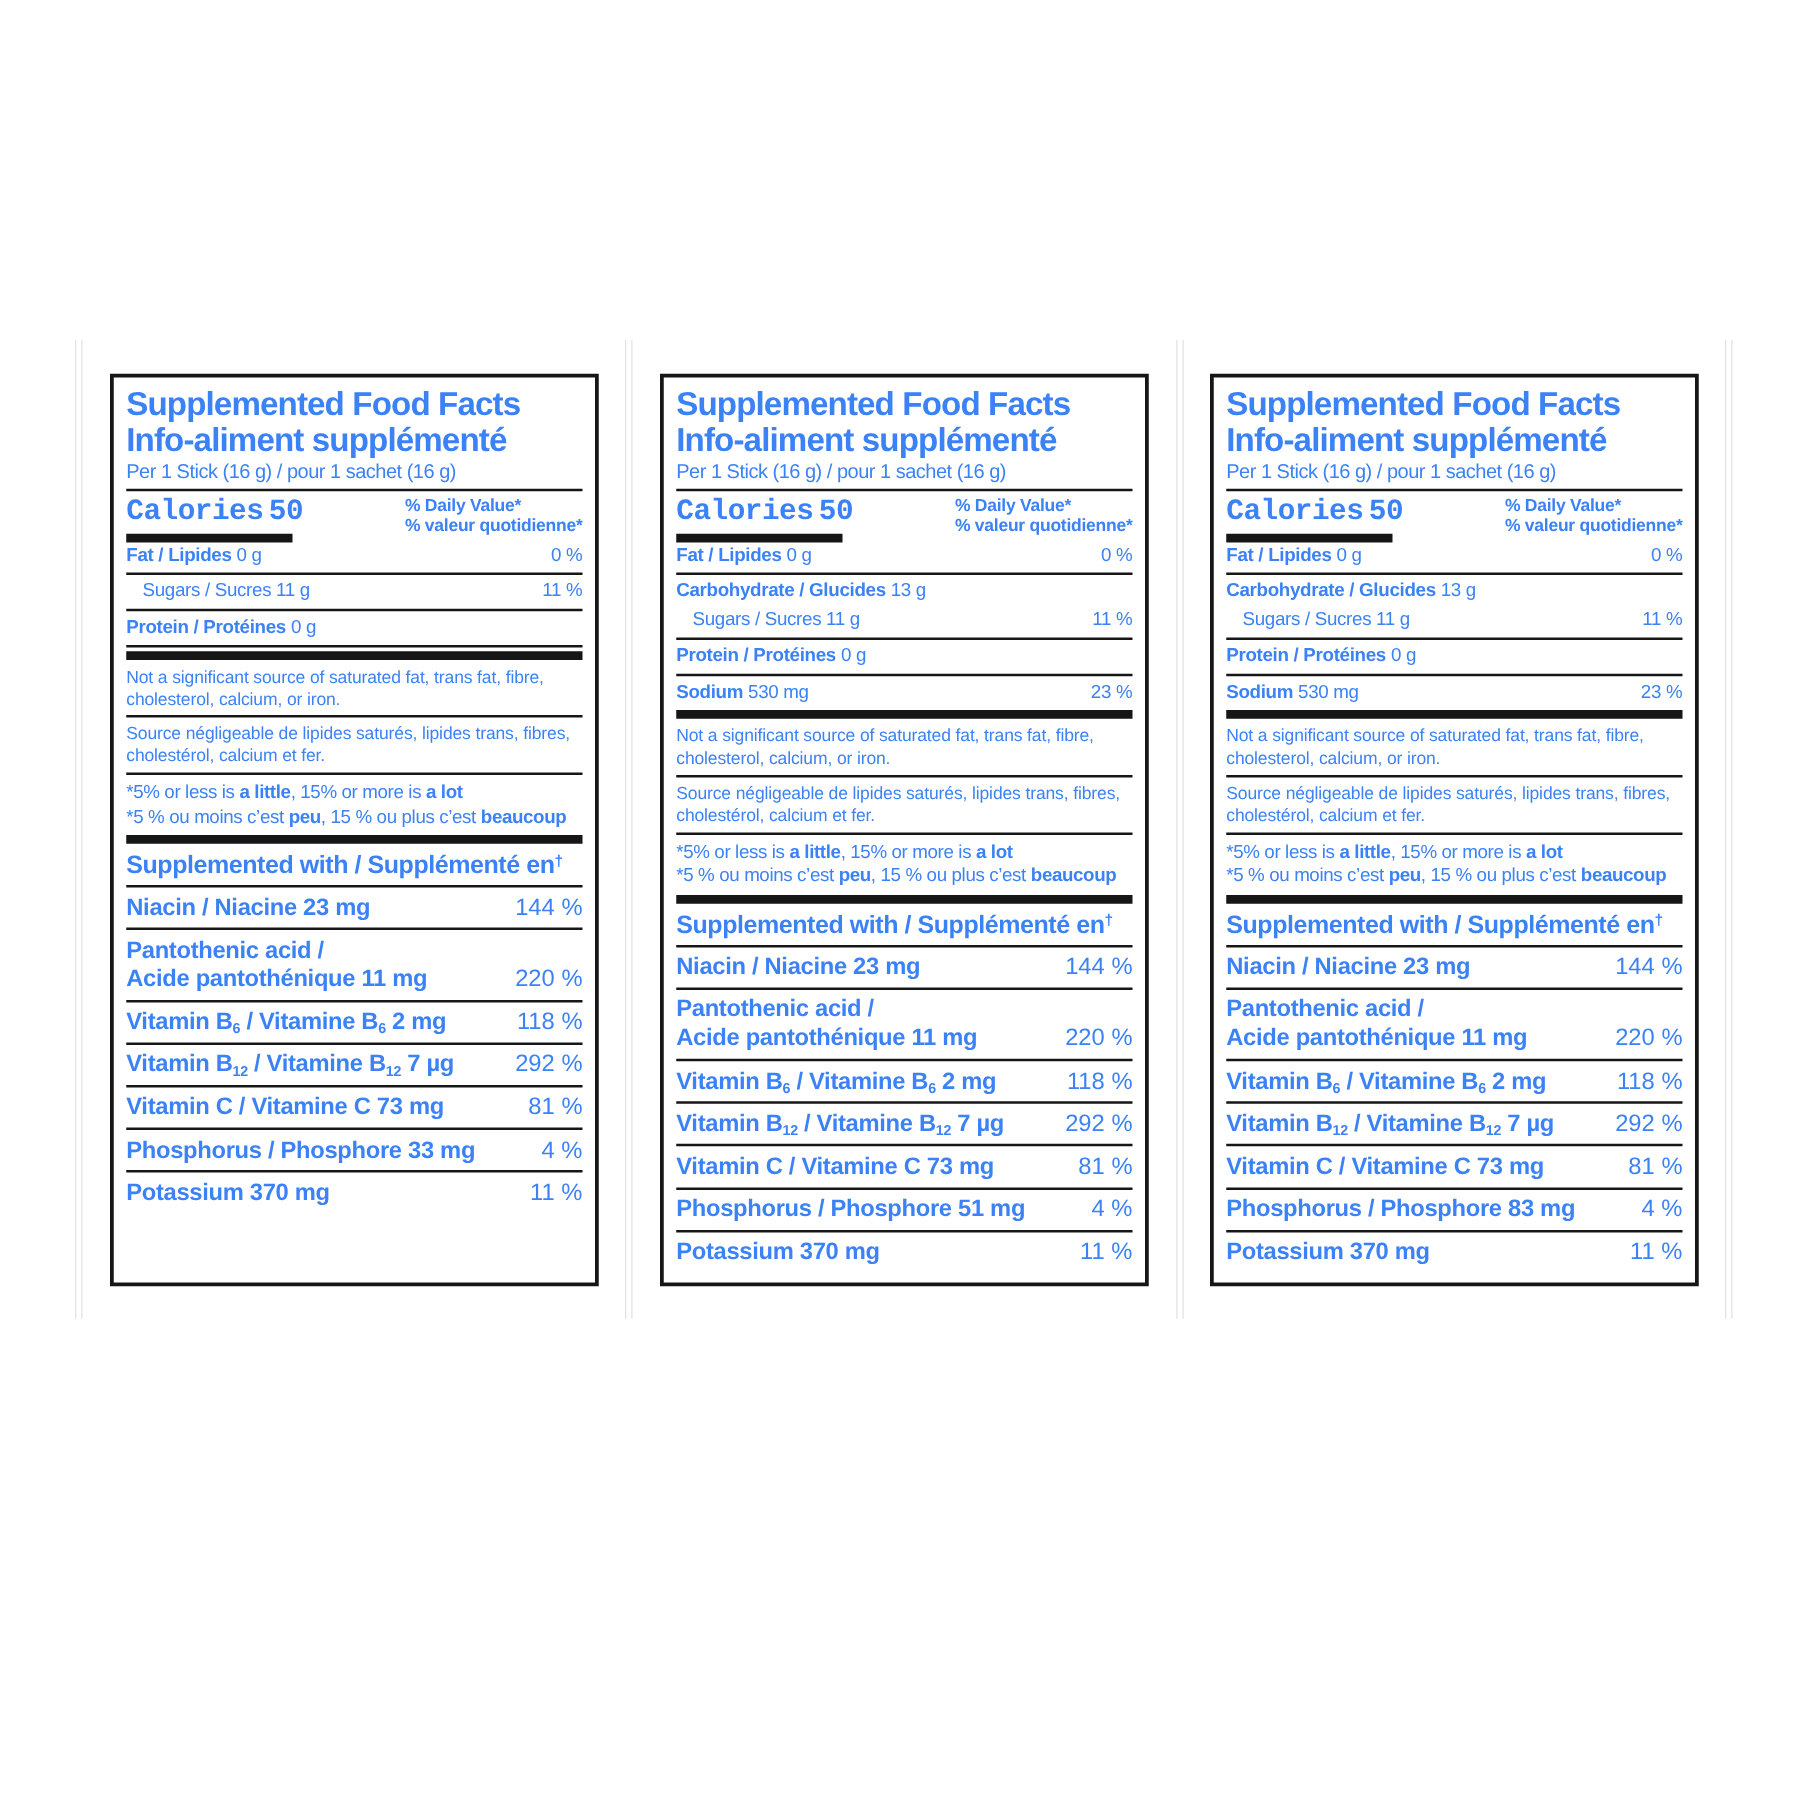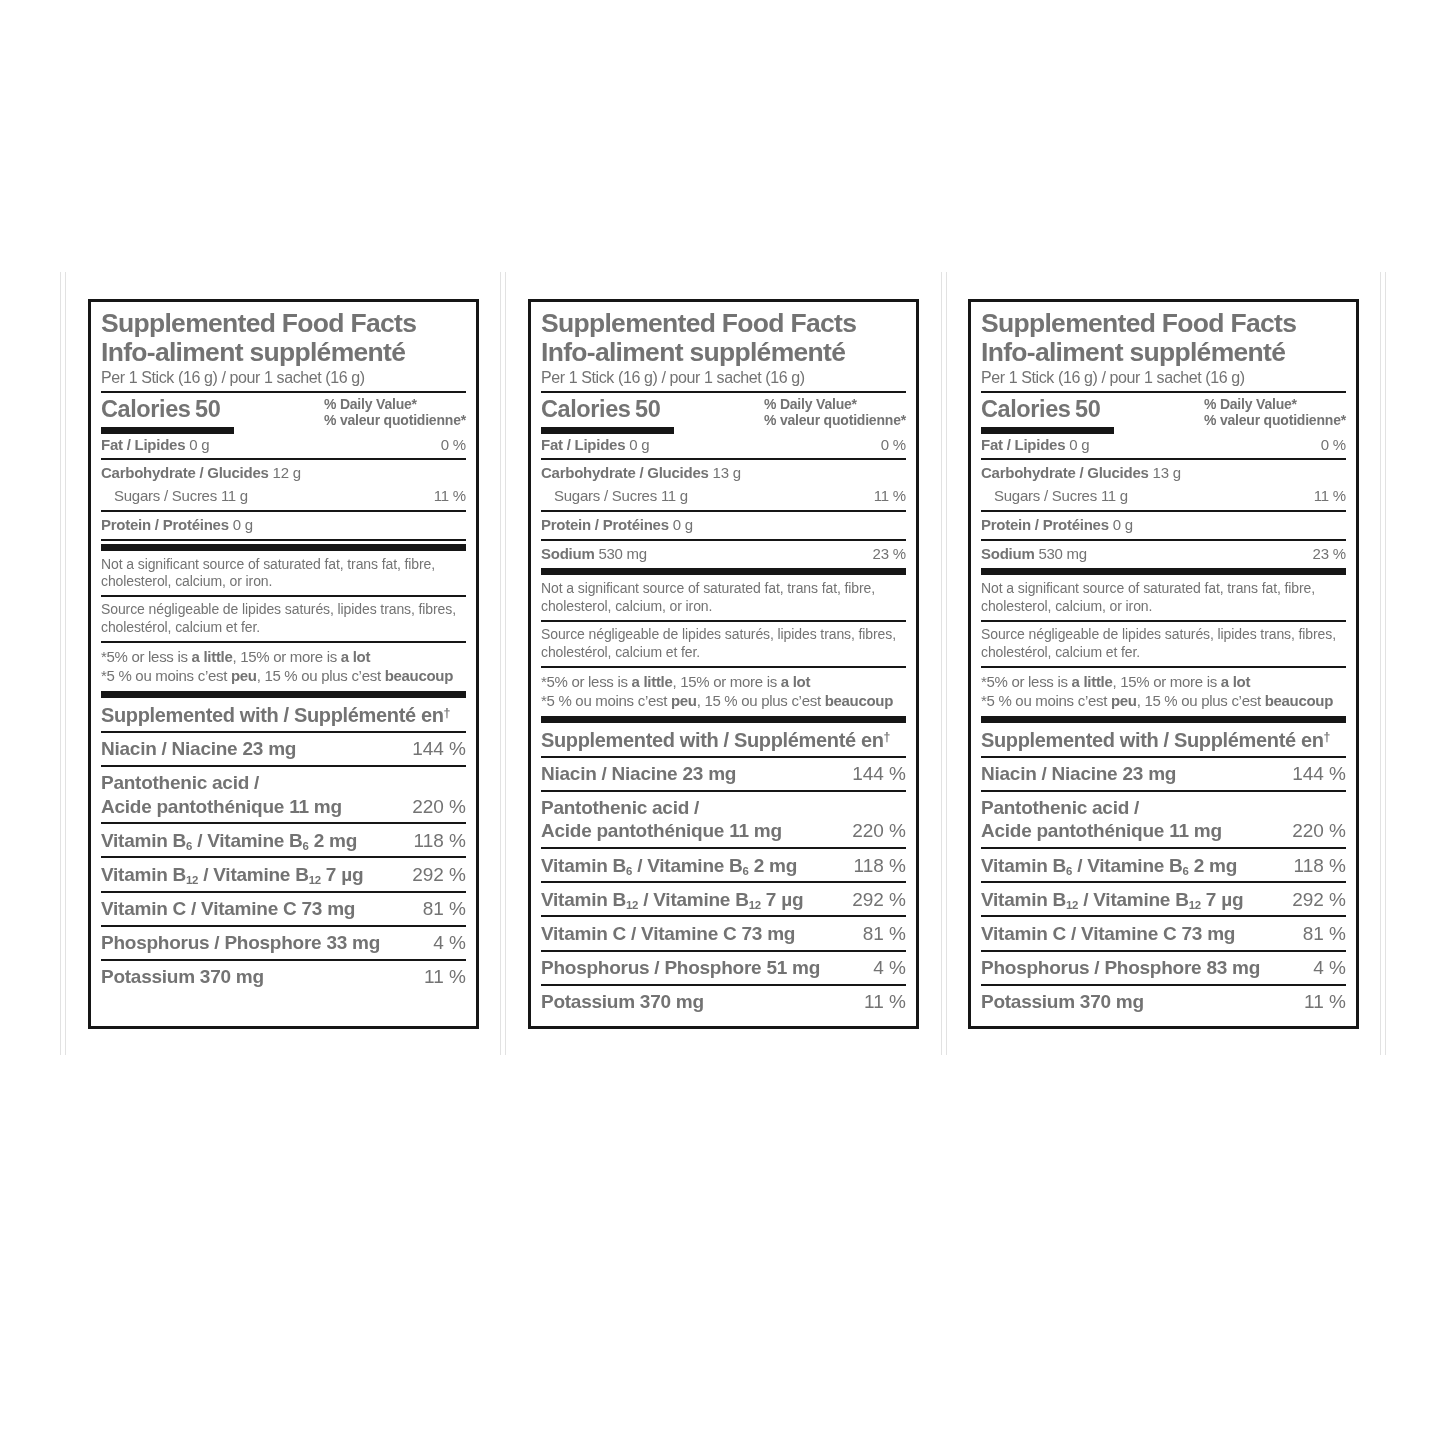--- a/index.html
+++ b/index.html
@@ -1,37 +1,37 @@
 <!DOCTYPE html>
 <html><head>
 <meta charset="utf-8">
 <style>
   html,body{margin:0;padding:0;background:#ffffff;}
   .sheet{
     position:relative;width:1445px;height:1445px;background:#ffffff;
-    font-family:"Liberation Sans",sans-serif;color:#737373;overflow:hidden;
+    font-family:"Liberation Sans",sans-serif;color:#3b82f6;overflow:hidden;
   }
   .vdivider{
     position:absolute;top:272px;height:783px;width:6px;box-sizing:border-box;
     border-left:1.8px solid #e2e2e2;border-right:1.8px solid #e2e2e2;
   }
   .vd0{left:60px}.vd1{left:500px}.vd2{left:941px}.vd3{left:1380px}
 
   .panel{
     position:absolute;top:299px;width:391px;height:730px;box-sizing:border-box;
     border:3px solid #161616;background:#ffffff;padding:7px 10px 8px 10px;overflow:hidden;
   }
   .pos0{left:88px}.pos1{left:528px}.pos2{left:968px}
 
   .t1{font-weight:bold;font-size:26.5px;line-height:1.08;letter-spacing:-0.7px;white-space:nowrap;}
   .serving{font-size:16px;line-height:1.28;letter-spacing:-0.4px;white-space:nowrap;margin-top:2px;}
   .hr{border-top:2px solid #161616;margin:2px 0;}
   .bar{height:7px;background:#161616;margin:3px 0;}
   .calrow{display:flex;justify-content:space-between;align-items:flex-start;margin-top:3px;}
-  .cal-txt{font-size:23.5px;font-weight:bold;letter-spacing:-0.4px;}
+  .cal-txt{font-size:23.5px;font-weight:bold;letter-spacing:-0.4px;font-family:Liberation Mono, monospace;}
   .cal-bar{height:7px;background:#161616;margin-top:4px;width:133px;}
   .cal-right{font-weight:bold;font-size:14px;line-height:1.2;letter-spacing:-0.2px;margin-left:24px;}
   .row{display:flex;justify-content:space-between;align-items:flex-end;font-size:15px;line-height:1.25;padding:2px 0;}
   .row .nm{letter-spacing:-0.25px;}
   .row .pct{letter-spacing:-0.2px;}
   .indent{padding-left:13px;}
   .para{font-size:14px;line-height:1.27;letter-spacing:-0.1px;padding:2px 0;}
   .stars{font-size:15px;line-height:1.3;letter-spacing:-0.3px;padding:2px 0;}
   .supph{font-size:20px;font-weight:bold;letter-spacing:-0.35px;padding:3px 0 2px 0;white-space:nowrap;}
   .srow{display:flex;justify-content:space-between;align-items:flex-end;font-size:19px;line-height:1.22;padding:2.5px 0;}
@@ -67,23 +67,20 @@
       </div>
     </div>
 
     <div class="row">
       <span class="nm"><b>Fat / Lipides</b> <span>0 g</span></span>
       <span class="pct">0 %</span>
     </div>
     <div class="hr"></div>
 
     <div class="row">
-      <span class="nm"><b>Carbohydrate / Glucides</b> <span>12 g</span></span>
-    </div>
-    <div class="row">
       <span class="nm indent">Sugars / Sucres 11 g</span>
       <span class="pct">11 %</span>
     </div>
     <div class="hr"></div>
 
     <div class="row">
       <span class="nm"><b>Protein / Protéines</b> <span>0 g</span></span>
     </div>
     <div class="hr"></div>
 

